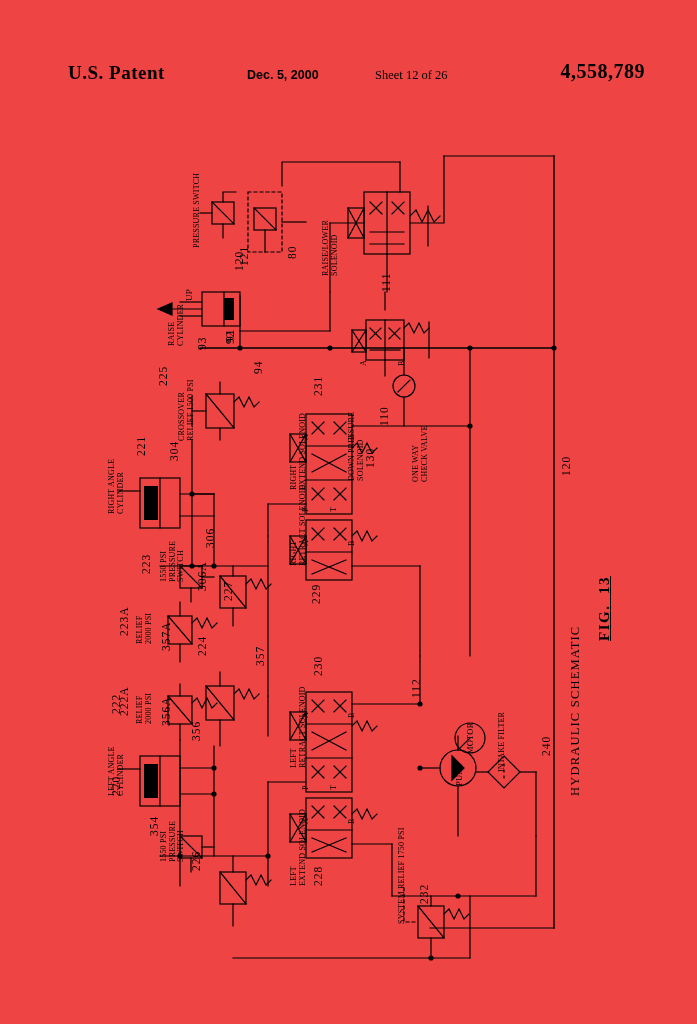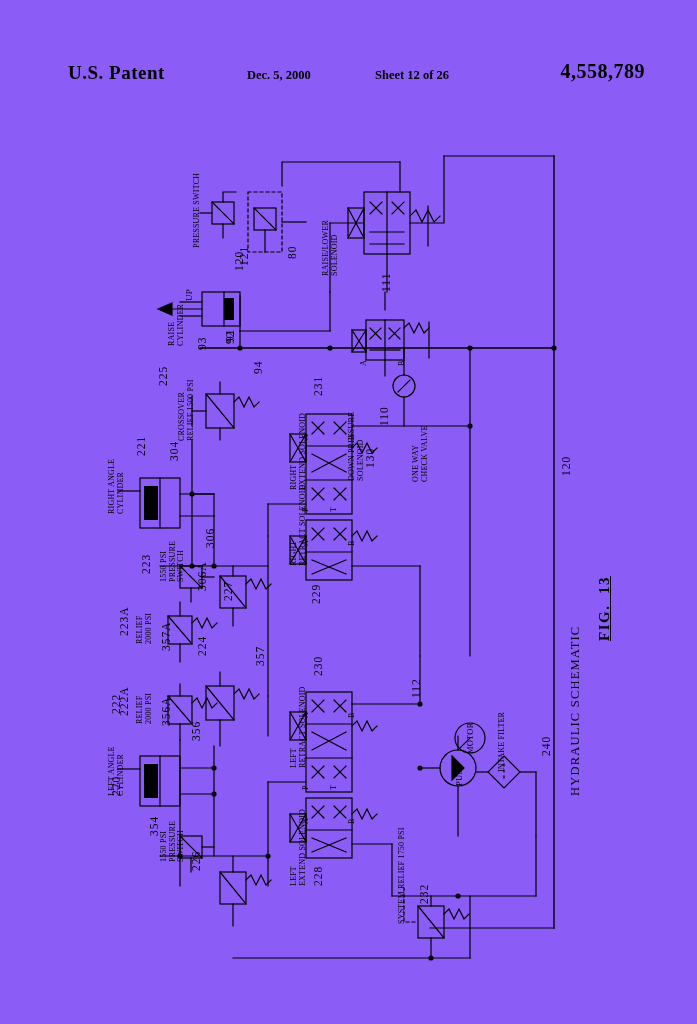--- a/index.html
+++ b/index.html
@@ -8,21 +8,21 @@
     background: #ffffff;
   }
   body {
     font-family: "Liberation Serif", serif;
     color: #000000;
   }
   #page {
     position: relative;
     width: 697px;
     height: 1024px;
-    background: #8b5cf6;
+    background: #ef4444;
     overflow: hidden;
   }
 
   
   #header {
     position: absolute;
     left: 0; top: 0;
     width: 697px;
     height: 96px;
   }
@@ -30,29 +30,29 @@
     position: absolute;
     left: 68px; top: 62px;
     font-family: "Liberation Serif", serif;
     font-weight: bold;
     font-size: 19px;
     letter-spacing: 0.5px;
   }
   #hdr-date {
     position: absolute;
     left: 247px; top: 68px;
-    font-family: Liberation Serif, serif;
+    font-family: Liberation Sans, sans-serif;
     font-weight: bold;
     font-size: 12.5px;
   }
   #hdr-sheet {
     position: absolute;
     left: 375px; top: 68px;
     font-family: "Liberation Serif", serif;
-    font-weight: bold;
+    font-weight: normal;
     font-size: 12.5px;
   }
   #hdr-number {
     position: absolute;
     right: 52px; top: 60px;
     font-family: "Liberation Serif", serif;
     font-weight: bold;
     font-size: 20px;
     letter-spacing: 0.5px;
   }

